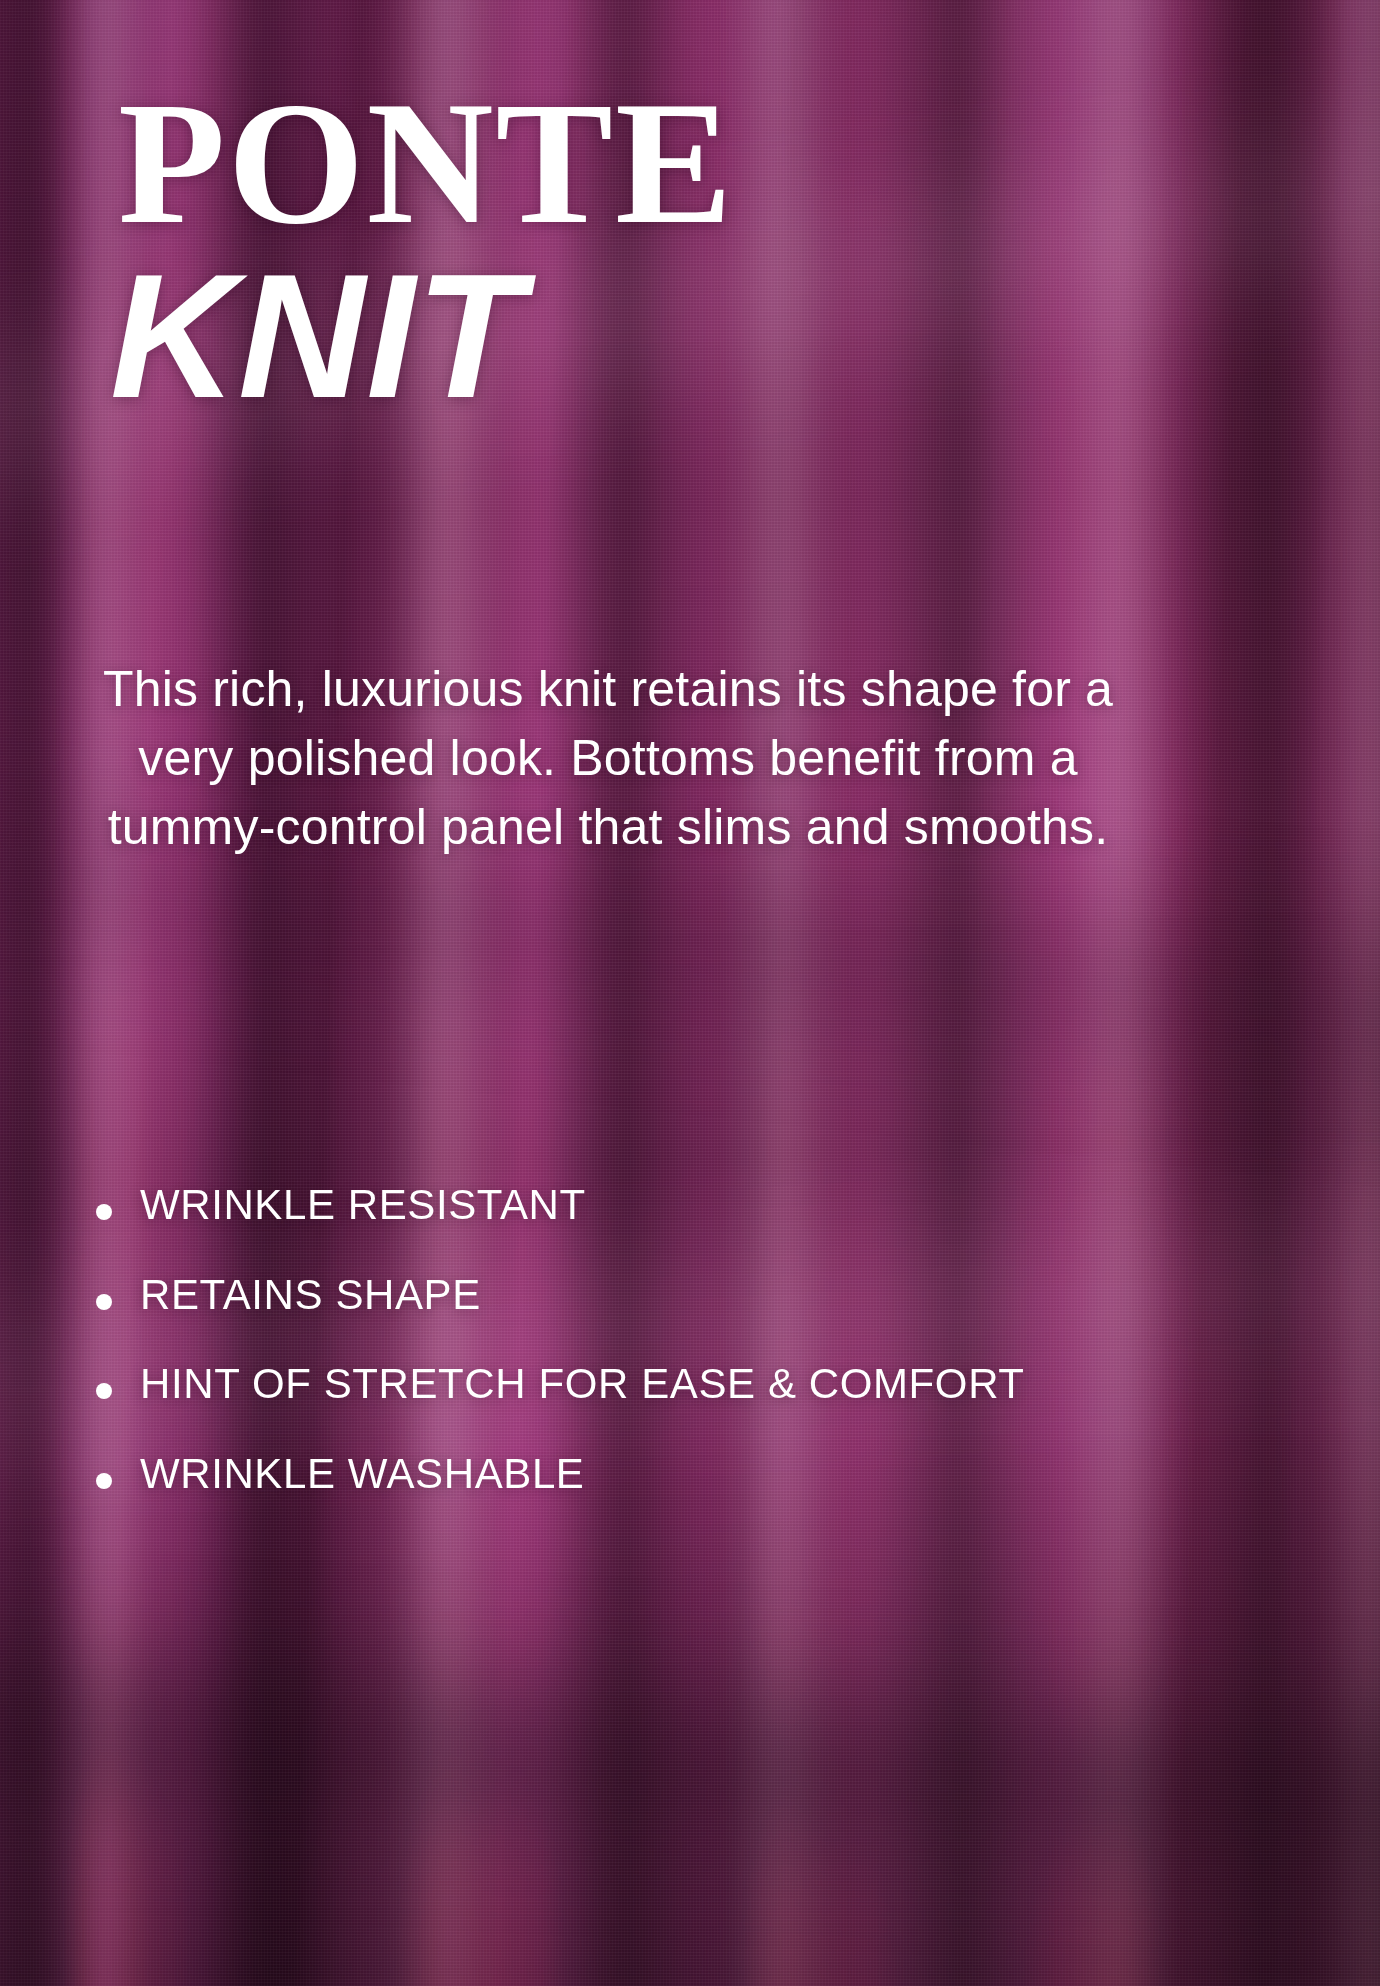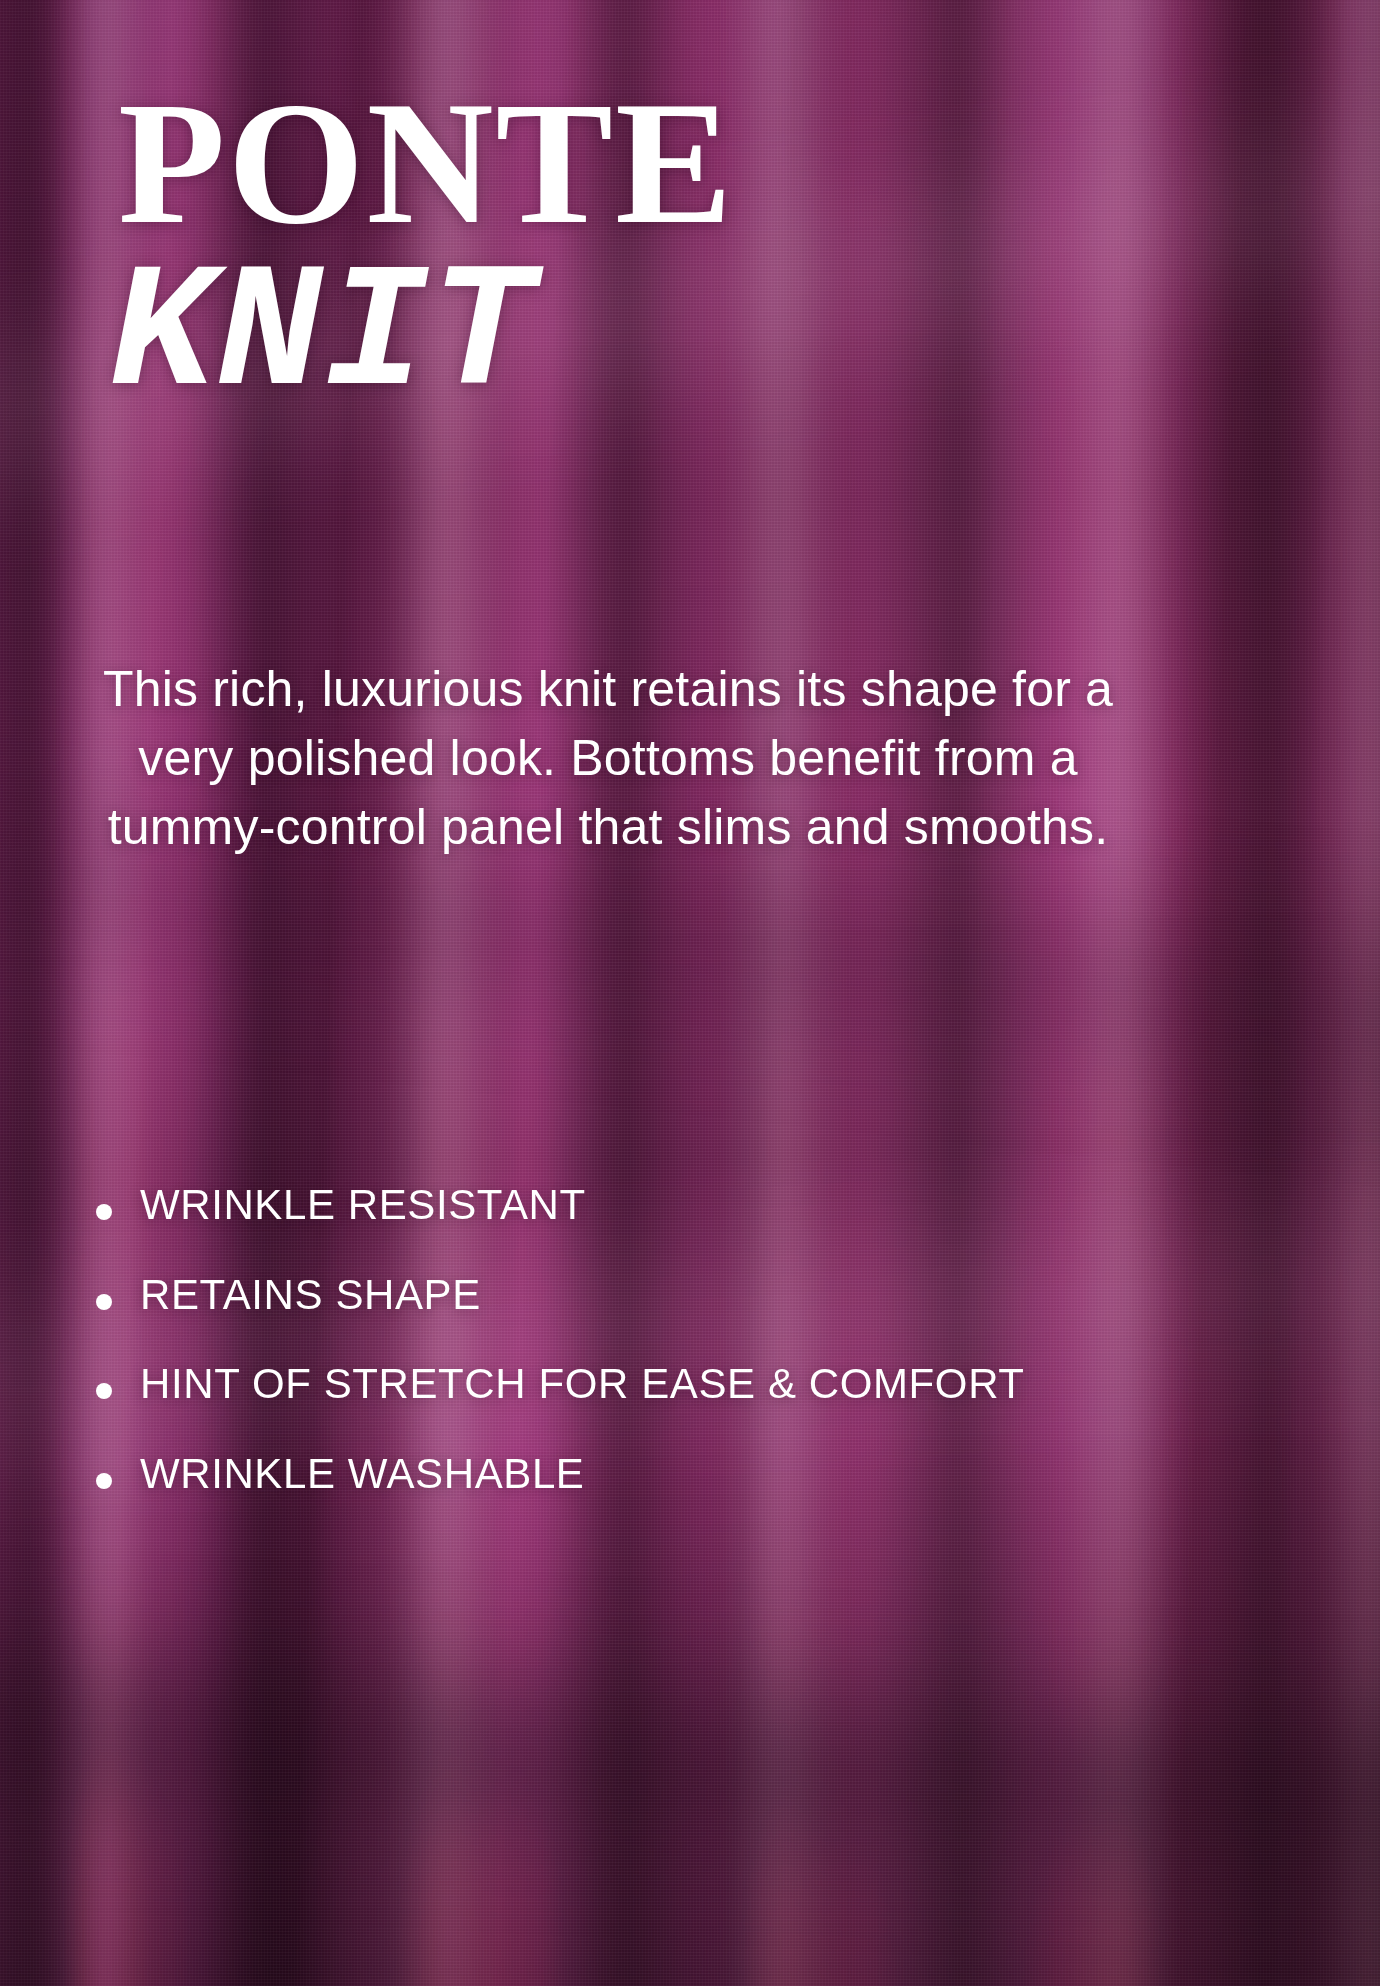--- a/index.html
+++ b/index.html
@@ -135,21 +135,21 @@
   .headline .line1 {
     font-family: "Liberation Serif", serif;
     font-weight: 700;
     font-size: 176px;
     line-height: 0.92;
     letter-spacing: 2px;
     margin: 0;
     text-shadow: 0 2px 14px rgba(40,5,28,0.35);
   }
   .headline .line2 {
-    font-family: Liberation Mono, monospace;
+    font-family: Liberation Sans, sans-serif;
     font-weight: 700;
     font-style: italic;
     font-size: 176px;
     line-height: 0.96;
     letter-spacing: 1px;
     margin: 8px 0 0 -8px;
     text-shadow: 0 2px 14px rgba(40,5,28,0.35);
   }
 
   .blurb {

